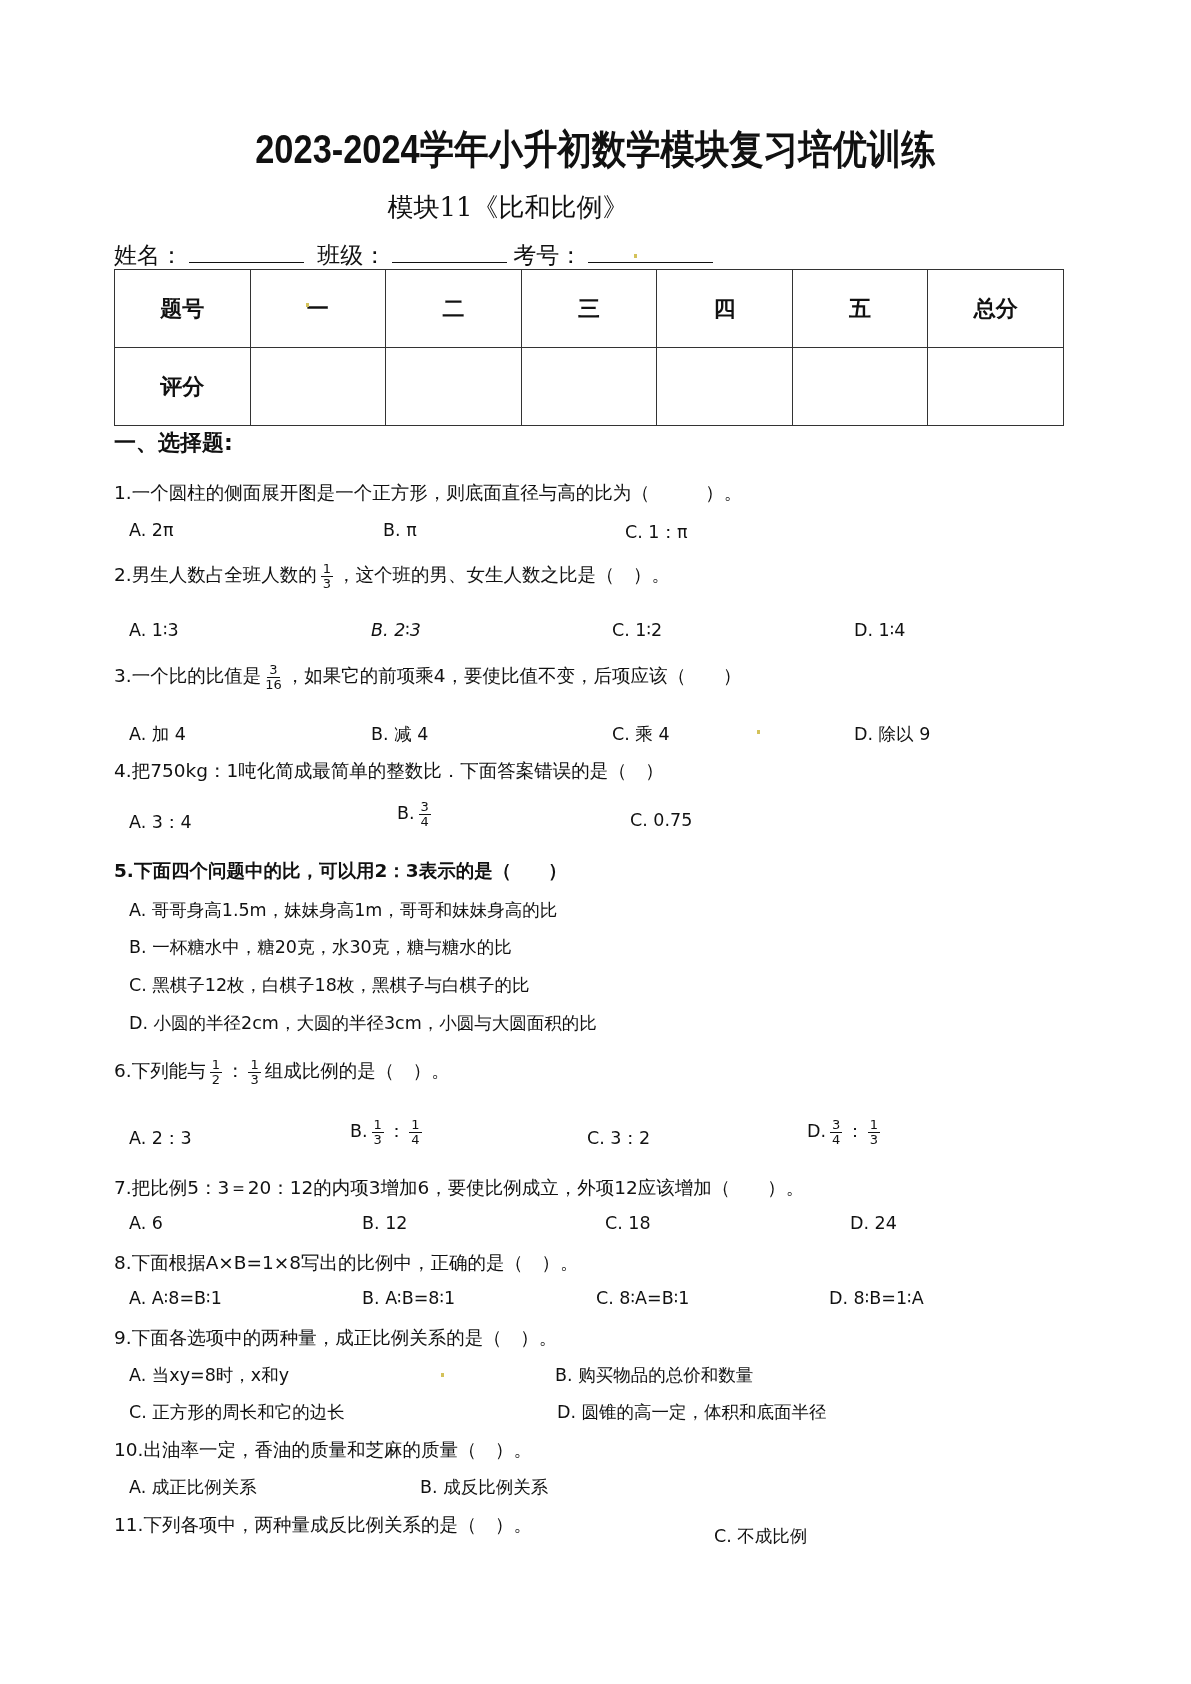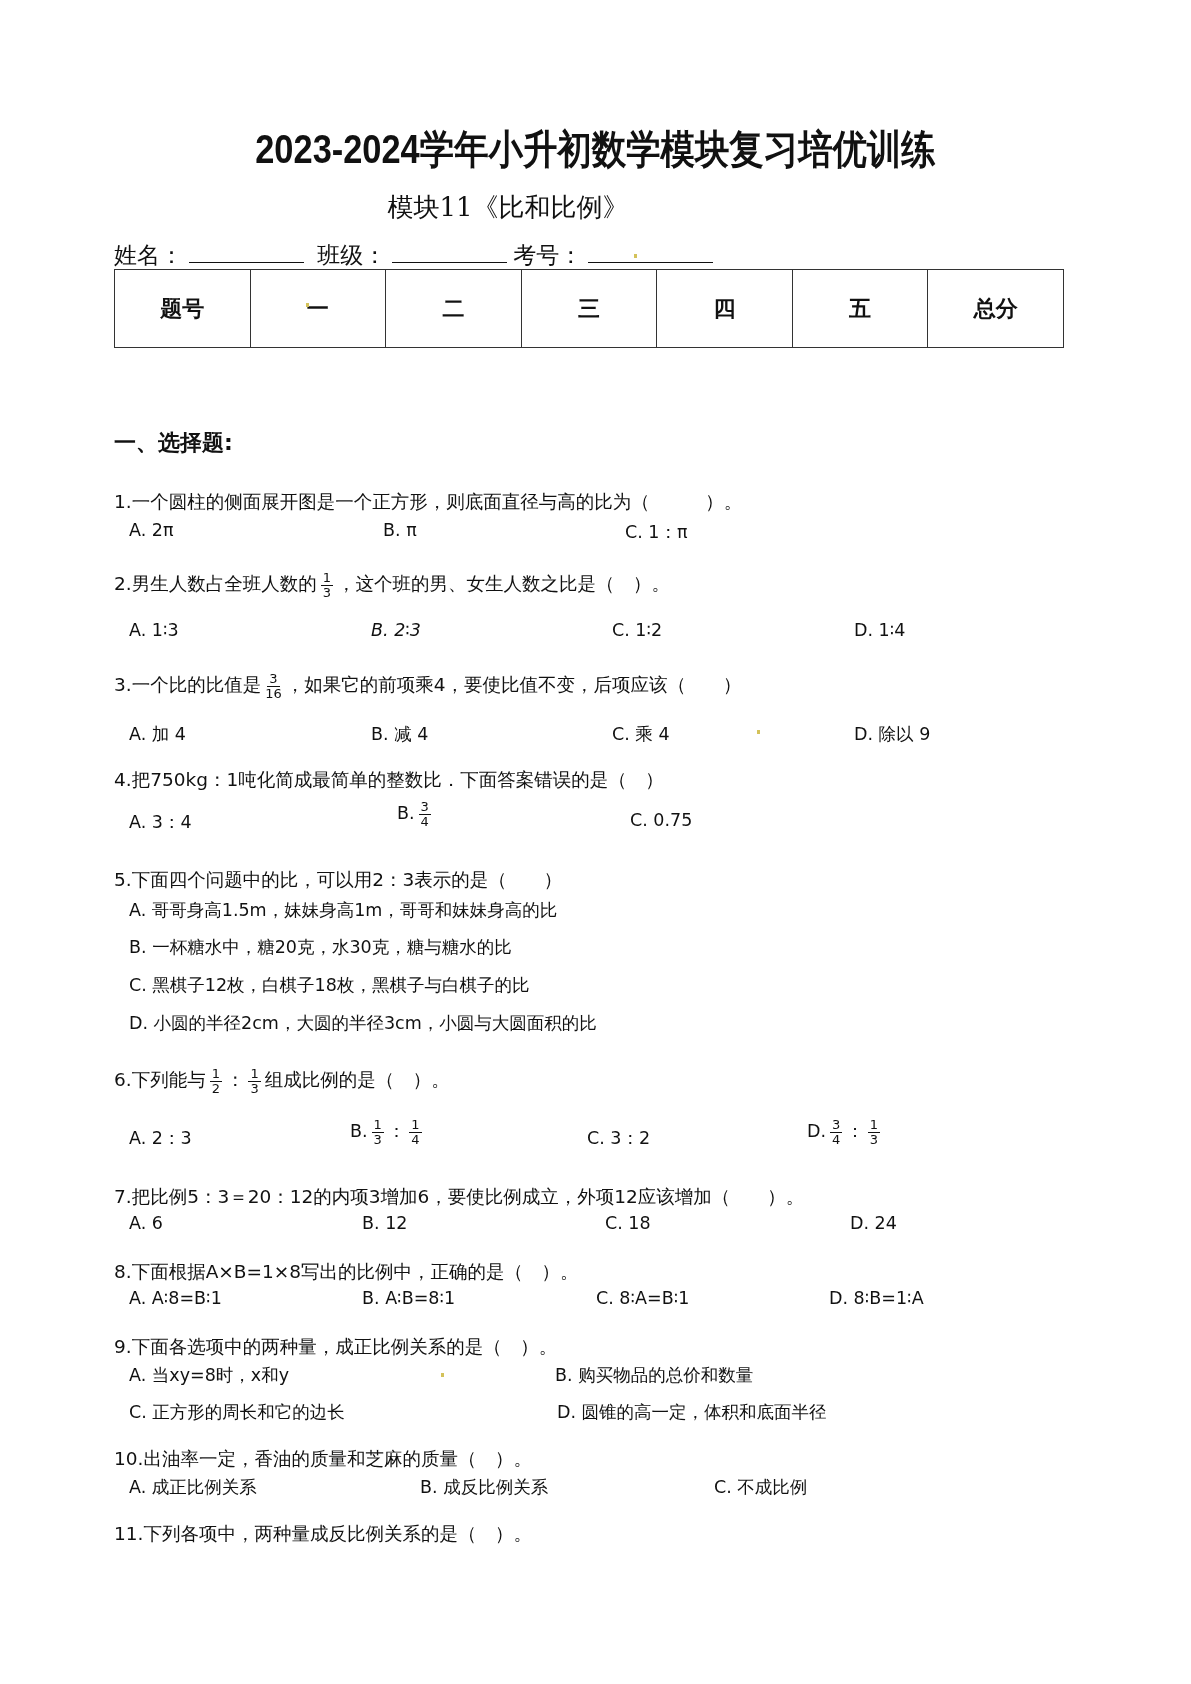--- a/index.html
+++ b/index.html
@@ -9,21 +9,21 @@
   .title { left: 0; width: 1191px; top: 122px; text-align: center; font-size: 40px; font-weight: bold;
            font-family: "Liberation Sans", "DejaVu Sans", sans-serif; letter-spacing: 0px; transform: scaleX(0.86); transform-origin: center; }
   .subtitle { left: 0; width: 1016px; top: 190px; text-align: center; font-size: 26px;
               font-family: "DejaVu Serif", "Liberation Serif", serif; }
   .infoline { left: 114px; top: 240px; font-size: 23px; font-family: "DejaVu Serif", "Liberation Serif", serif; }
   .infoline .blank { display: inline-block; border-bottom: 1.5px solid #111; height: 20px; vertical-align: baseline; margin: 0 6px; }
   table.score { position: absolute; left: 114px; top: 269px; width: 950px; border-collapse: collapse; table-layout: fixed; padding-left: 36px; }
   table.score td { border: 1.3px solid #333; height: 75px; text-align: center; vertical-align: middle;
                    font-size: 22px; font-weight: bold; font-family: "DejaVu Sans", sans-serif; }
   .section { left: 114px; top: 428px; font-size: 22px; font-weight: bold; }
-  .q { font-size: 18.5px; font-family: "DejaVu Sans", "Liberation Sans", sans-serif; margin-top: 9px; }
+  .q { font-size: 18.5px; font-family: "DejaVu Sans", "Liberation Sans", sans-serif; }
   .opt { font-size: 17.5px; font-family: "DejaVu Sans", "Liberation Sans", sans-serif; }
   .frac { display: inline-flex; flex-direction: column; align-items: center; vertical-align: middle;
           font-size: 13px; line-height: 1.05; margin: 0 4px; }
   .frac .num { border-bottom: 1px solid #111; padding: 0 2px; }
   .mark { position: absolute; width: 3px; height: 4px; background: #d4c25a; }
 </style>
 </head>
 <body>
 
 <div class="abs title">2023-2024学年小升初数学模块复习培优训练</div>
@@ -37,20 +37,29 @@
 <table class="score">
   <tbody>
       <tr>
     <td>题号</td>
     <td>一</td>
     <td>二</td>
     <td>三</td>
     <td>四</td>
     <td>五</td>
     <td>总分</td>
+  </tr>
+  <tr>
+    <td>评分</td>
+    <td></td>
+    <td></td>
+    <td></td>
+    <td></td>
+    <td></td>
+    <td></td>
   </tr>
 </tbody>
   </table>
 
 <div class="abs section">一、选择题:</div>
 
 <div class="abs q" style="left:114px; top:480px;">1.一个圆柱的侧面展开图是一个正方形，则底面直径与高的比为（　　　）。</div>
 <div class="abs opt" style="left:129px; top:520px;">A. 2π</div>
 <div class="abs opt" style="left:383px; top:520px;">B. π</div>
 <div class="abs opt" style="left:625px; top:520px;">C. 1：π</div>
@@ -80,21 +89,21 @@
 <div class="abs q" style="left:114px; top:758px;">4.把750kg：1吨化简成最简单的整数比．下面答案错误的是（　）</div>
 <div class="abs opt" style="left:129px; top:810px;">A. 3：4</div>
 <div class="abs opt" style="left:397px; top:800px;">
   <span>B.</span><span class="frac">
       <span class="num">3</span>
       <span>4</span>
     </span>
 </div>
 <div class="abs opt" style="left:630px; top:810px;">C. 0.75</div>
 
-<div class="abs q" style="left:114px; top:858px;">5.下面四个问题中的比，可以用2：3表示的是（　　）</div>
+<div class="abs q" style="left:114px; top:858px;font-weight:bold;">5.下面四个问题中的比，可以用2：3表示的是（　　）</div>
 <div class="abs opt" style="left:129px; top:898px;">A. 哥哥身高1.5m，妹妹身高1m，哥哥和妹妹身高的比</div>
 <div class="abs opt" style="left:129px; top:935px;">B. 一杯糖水中，糖20克，水30克，糖与糖水的比</div>
 <div class="abs opt" style="left:129px; top:973px;">C. 黑棋子12枚，白棋子18枚，黑棋子与白棋子的比</div>
 <div class="abs opt" style="left:129px; top:1011px;">D. 小圆的半径2cm，大圆的半径3cm，小圆与大圆面积的比</div>
 
 <div class="abs q" style="left:114px; top:1058px;">
   <span>6.下列能与</span><span class="frac">
       <span class="num">1</span>
       <span>2</span>
     </span><span>：</span><span class="frac">
@@ -137,20 +146,20 @@
 
 <div class="abs q" style="left:114px; top:1325px;">9.下面各选项中的两种量，成正比例关系的是（　）。</div>
 <div class="abs opt" style="left:129px; top:1363px;">A. 当xy=8时，x和y</div>
 <div class="abs opt" style="left:555px; top:1363px;">B. 购买物品的总价和数量</div>
 <div class="abs opt" style="left:129px; top:1400px;">C. 正方形的周长和它的边长</div>
 <div class="abs opt" style="left:557px; top:1400px;">D. 圆锥的高一定，体积和底面半径</div>
 
 <div class="abs q" style="left:114px; top:1437px;">10.出油率一定，香油的质量和芝麻的质量（　）。</div>
 <div class="abs opt" style="left:129px; top:1475px;">A. 成正比例关系</div>
 <div class="abs opt" style="left:420px; top:1475px;">B. 成反比例关系</div>
-<div class="abs opt" style="left:714px; top:1475px;">C. 不成比例</div>
+<div class="abs opt" style="left:714px; top:1524px;">C. 不成比例</div>
 
 <div class="abs q" style="left:114px; top:1512px;">11.下列各项中，两种量成反比例关系的是（　）。</div>
 
 <div class="mark" style="left:634px; top:254px;"></div>
 <div class="mark" style="left:306px; top:303px;"></div>
 <div class="mark" style="left:757px; top:730px;"></div>
 <div class="mark" style="left:441px; top:1373px;"></div>
 
 </body></html>

